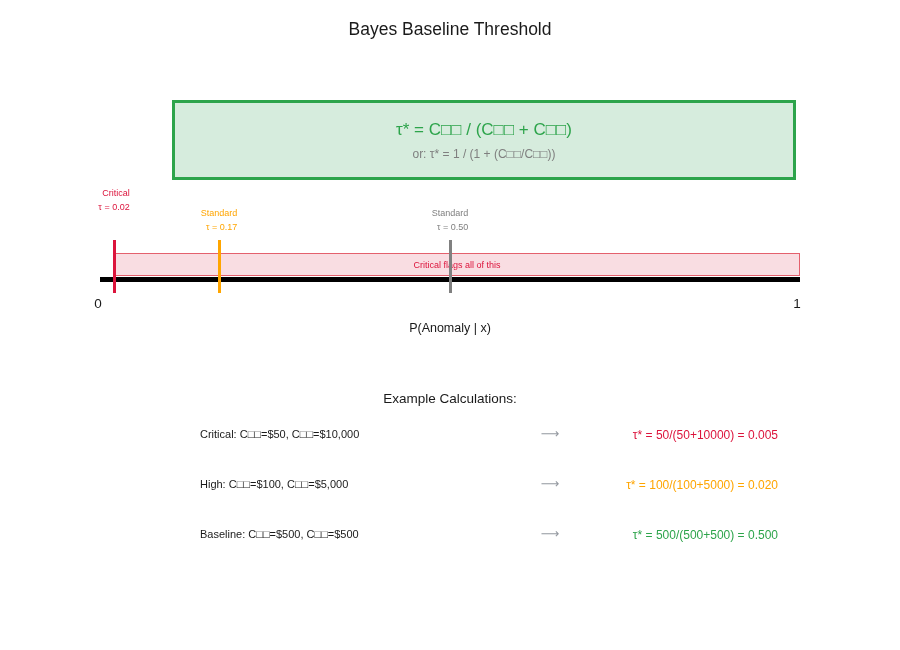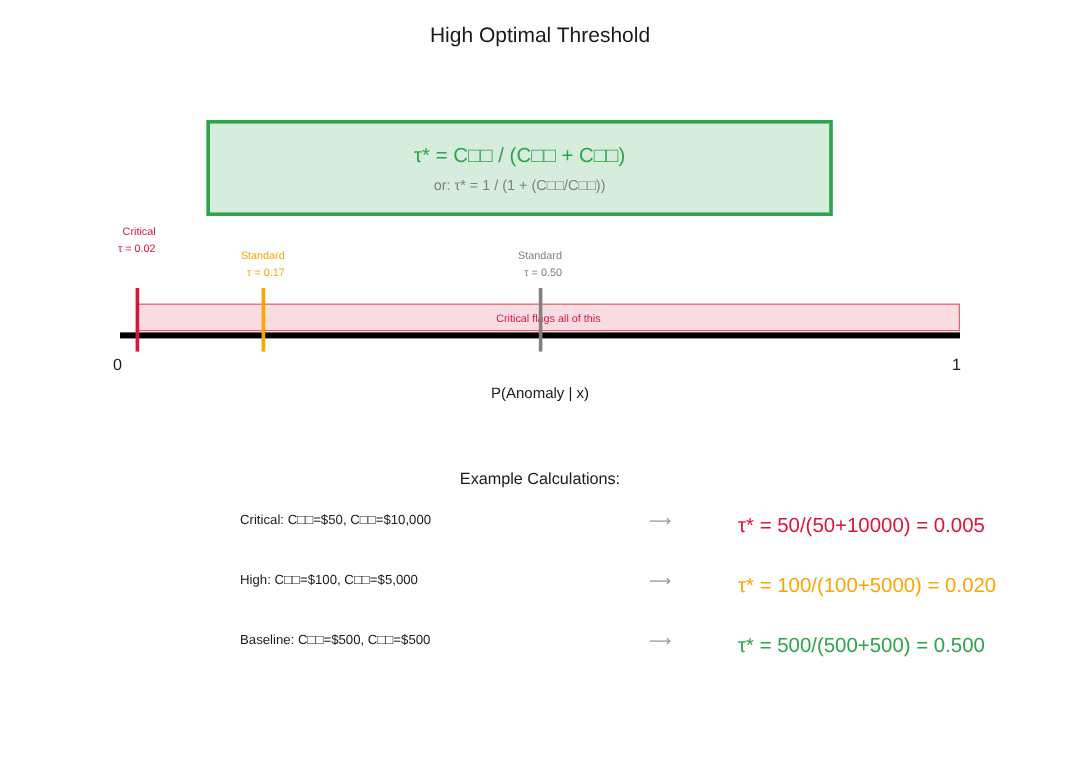--- a/index.html
+++ b/index.html
@@ -16,21 +16,21 @@
 
   .fig-title {
     top: 19px; left: 0; width: 900px;
     font-size: 17.5px;
     color: #1a1a1a;
     text-align: center;
   }
 
   .formula-box {
     left: 172px; top: 100px;
-    width: 522px; height: 80px;
+    width: 624px; height: 80px;
     box-sizing: border-box;
     background: #d6ecdd;
     border: 3px solid #2da44b;
     display: flex; flex-direction: column;
     align-items: center; justify-content: center;
     gap: 7px;
   }
   .formula-main { font-size: 17px; color: #2da44b; }
   .formula-alt  { font-size: 12px; color: #7f7f7f; }
 
@@ -88,33 +88,33 @@
   .calc-row.r3 { top: 528px; padding-left: 48px; }
   .calc-left {
     position: absolute; left: 200px; top: 0;
     font-size: 11px; color: #1a1a1a; white-space: nowrap;
   }
   .calc-arrow {
     position: absolute; left: 533px; top: -2px; width: 34px;
     font-size: 13px; color: #959aa1; text-align: center;
   }
   .calc-result {
-    position: absolute; left: 615px; top: 0; width: 180px;
-    font-size: 17px; text-align: center; white-space: nowrap;
+    position: absolute; left: 598px; top: 0; width: 180px;
+    font-size: 12px; text-align: right; white-space: nowrap;
   }
   .calc-result.crimson { color: #dc143c; }
   .calc-result.orange  { color: #ffa500; }
   .calc-result.green   { color: #2da44b; }
 </style>
 </head>
 <body>
 
 <div id="canvas">
 
-  <div class="abs fig-title">High Optimal Threshold</div>
+  <div class="abs fig-title">Bayes Baseline Threshold</div>
 
   <div class="abs formula-box">
     <div class="formula-main">τ* = C□□ / (C□□ + C□□)</div>
     <div class="formula-alt">or: τ* = 1 / (1 + (C□□/C□□))</div>
   </div>
 
   <div class="abs mlabel critical">
     <div>Critical</div>
     <div>τ = 0.02</div>
   </div>

